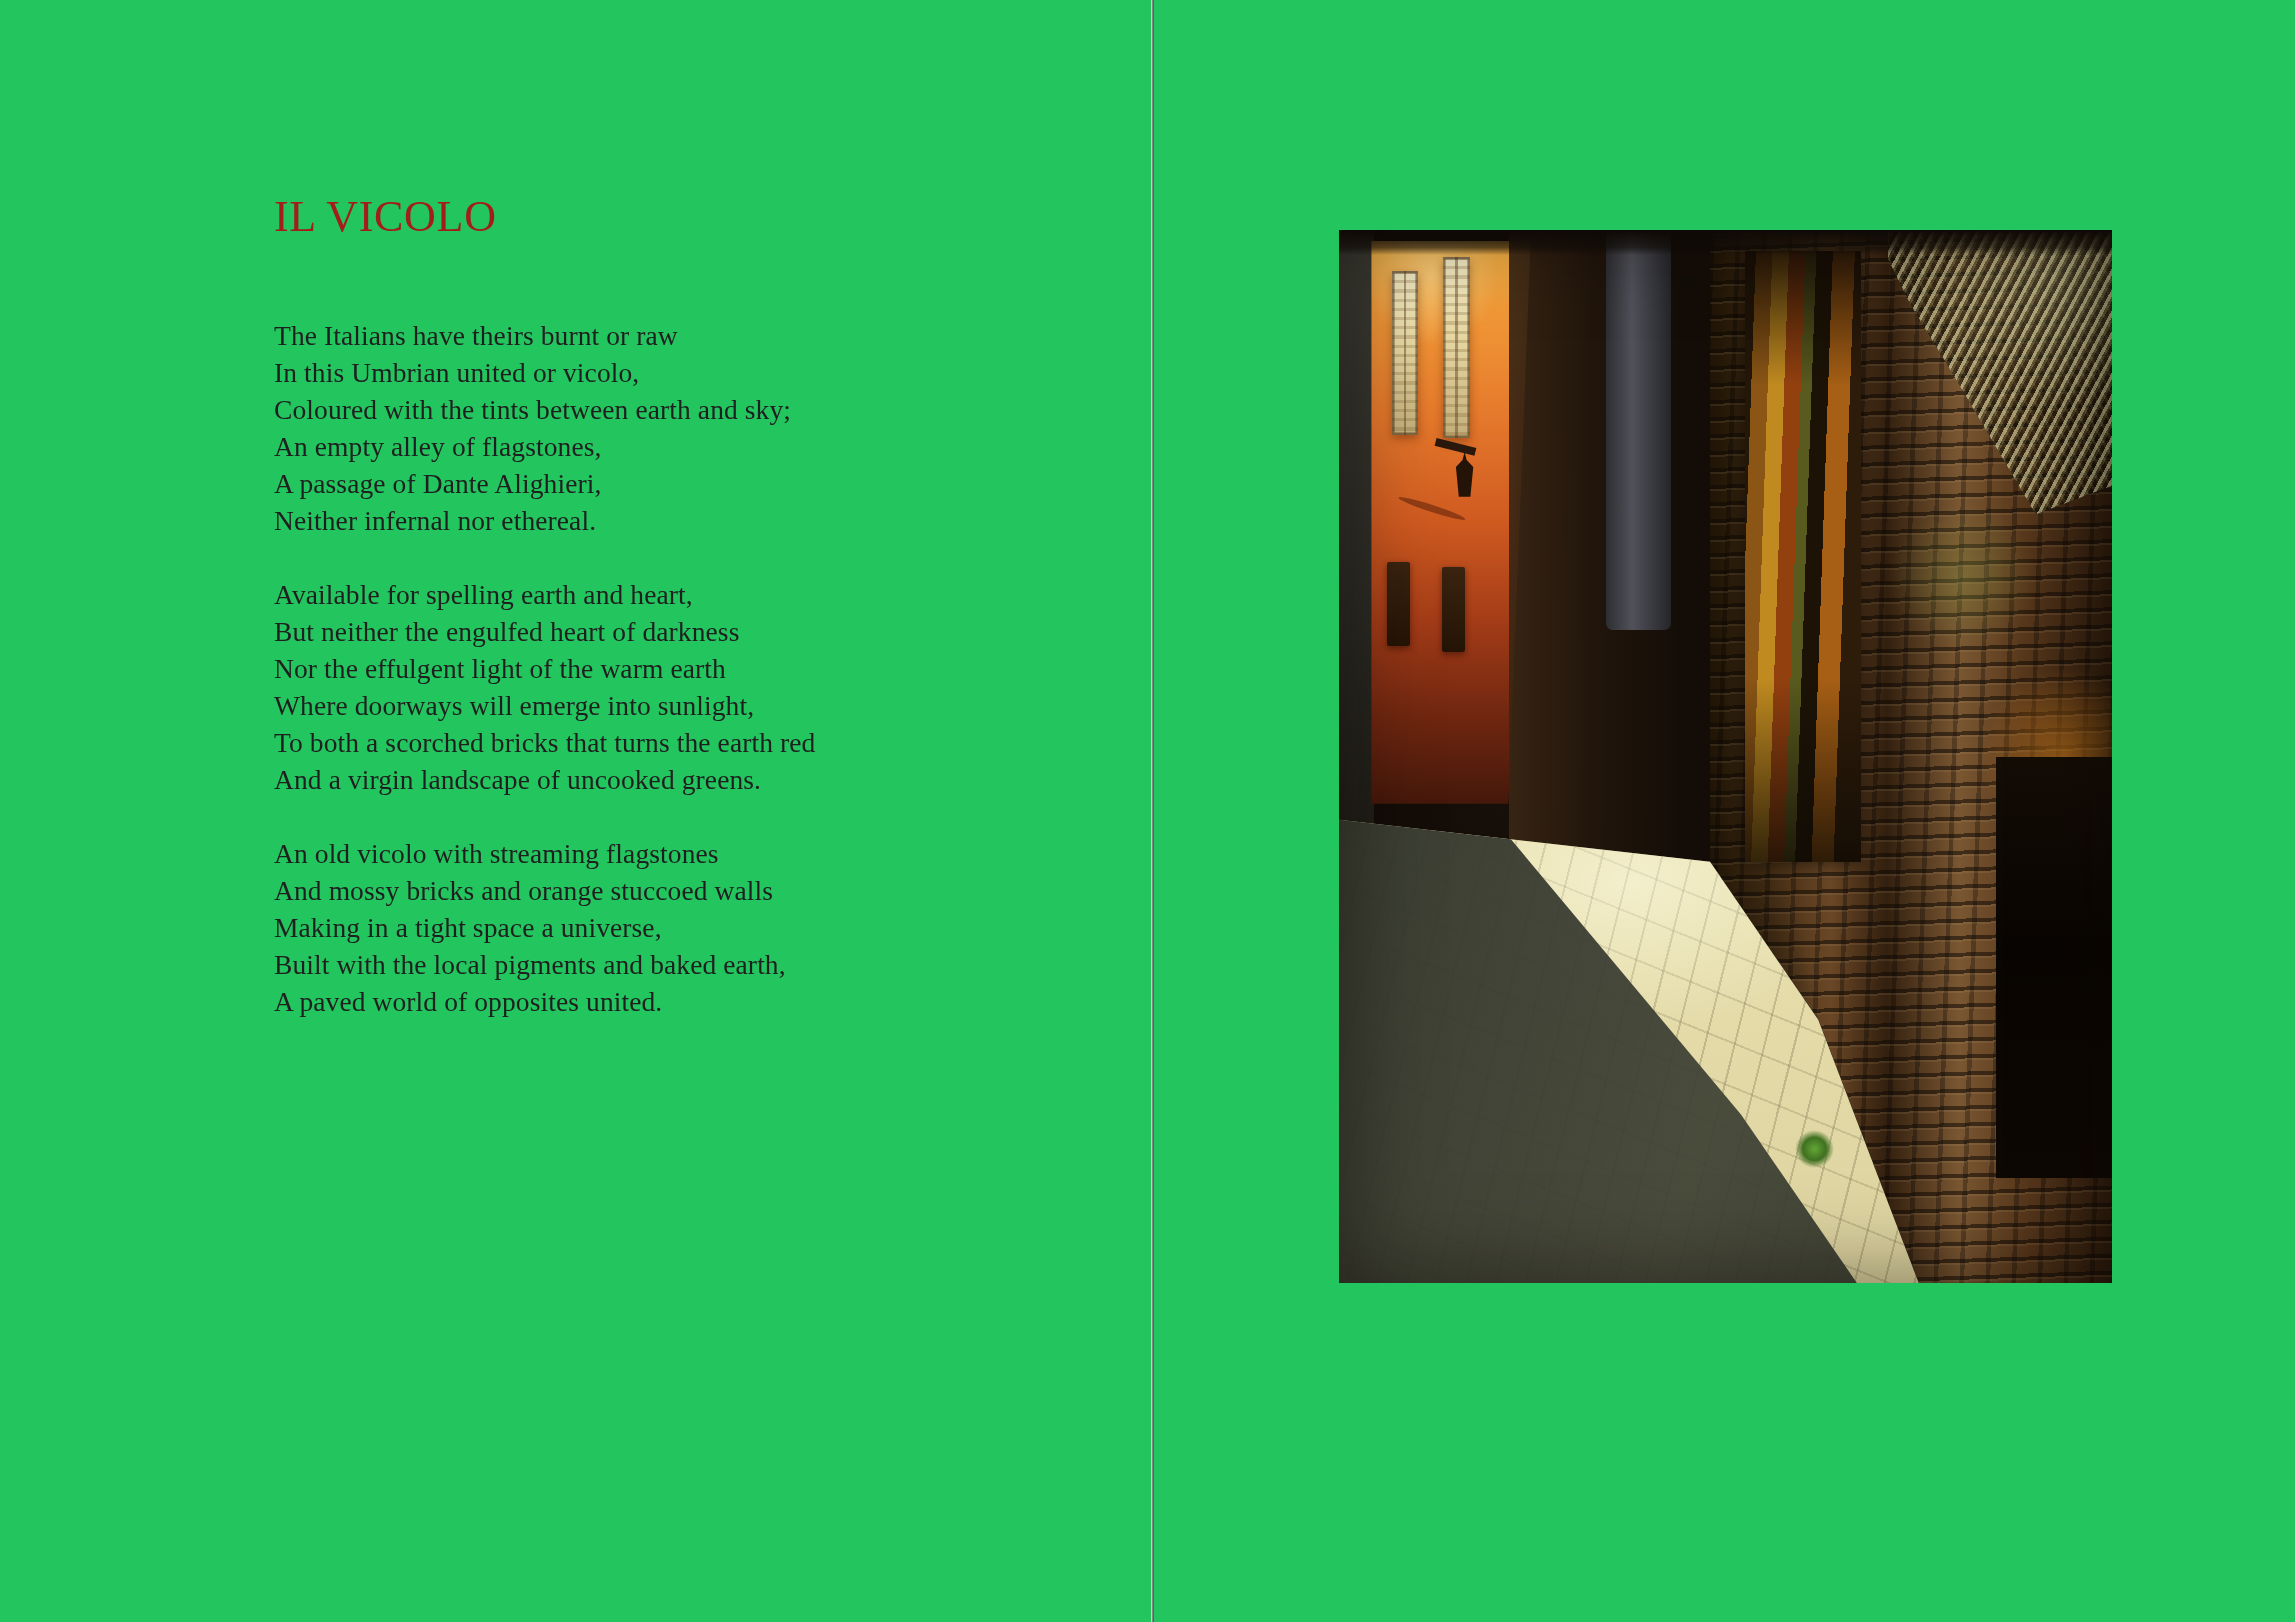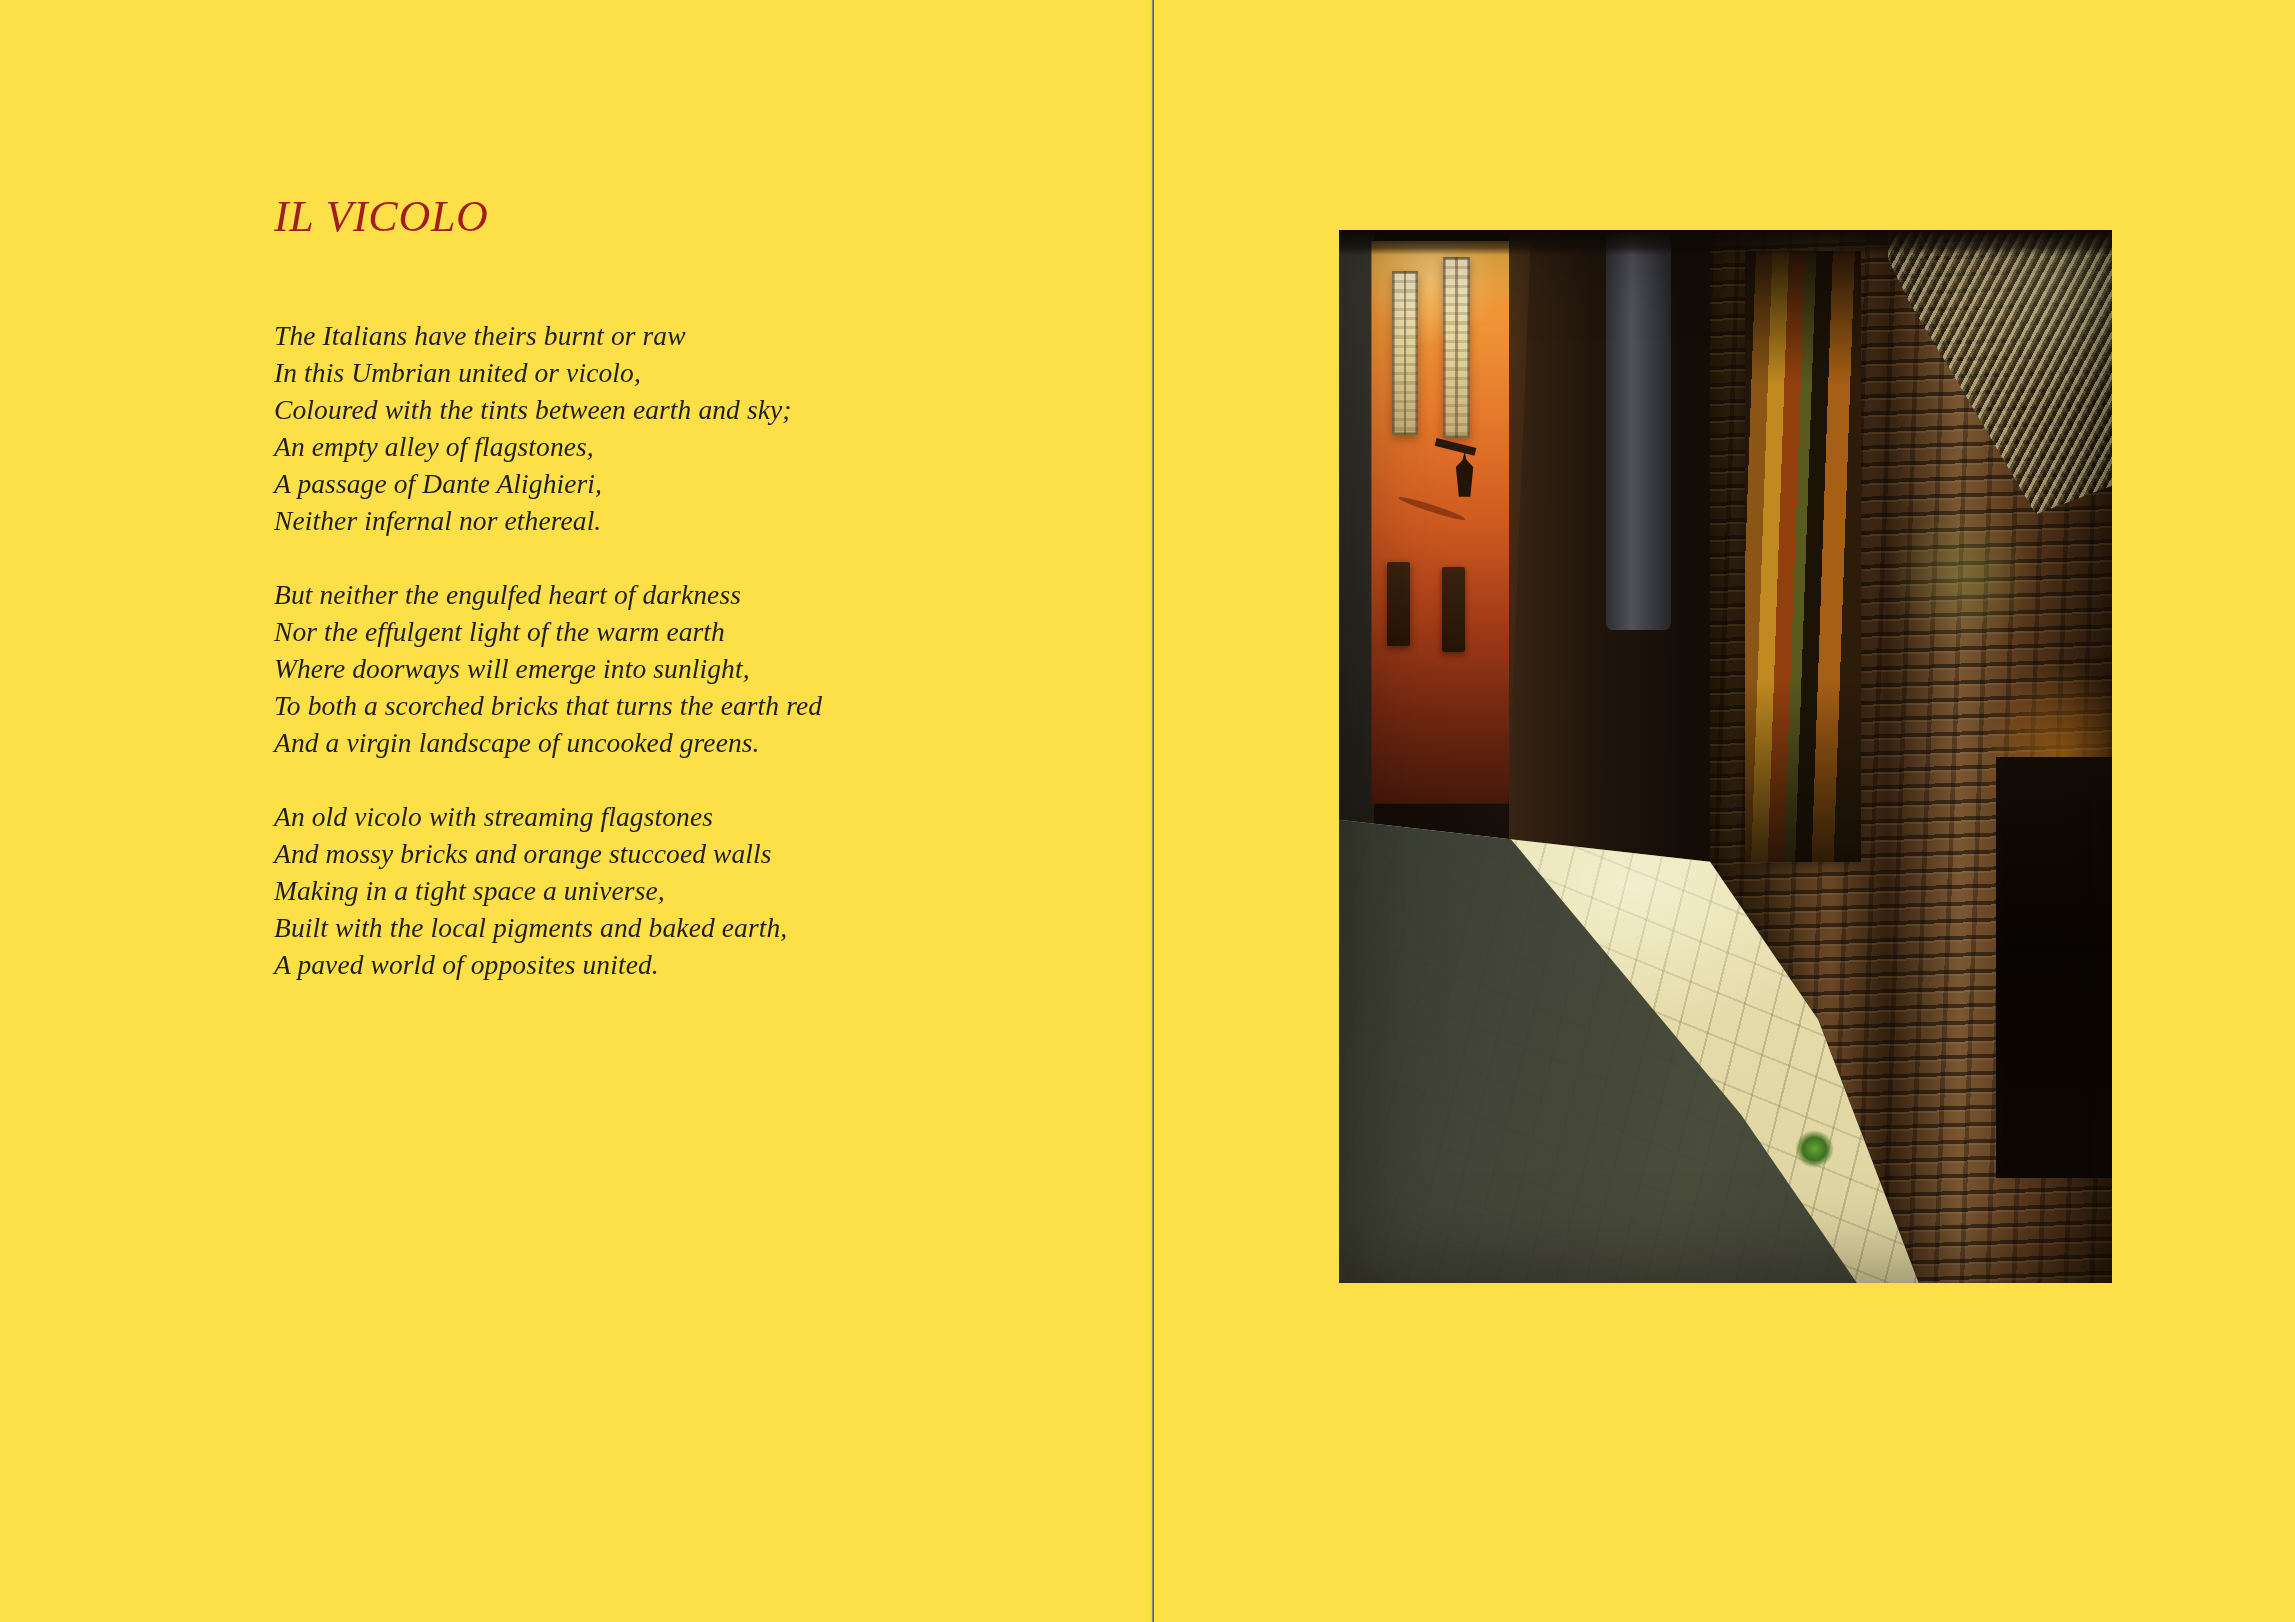--- a/index.html
+++ b/index.html
@@ -1,17 +1,17 @@
 <!DOCTYPE html>
 <html style="font-size:10.5px"><head>
 <meta charset="utf-8">
 <style>
   html,body{margin:0;padding:0;background:#ffffff;}
-  #canvas{position:relative;width:2295px;height:1623px;background:#fde047;overflow:hidden;
-          font-family:"Liberation Serif", serif;font-style:italic;}
+  #canvas{position:relative;width:2295px;height:1623px;background:#22c55e;overflow:hidden;
+          font-family:"Liberation Serif", serif;}
 
   
   .poem-title{position:absolute;left:274px;top:195px;font-size:44px;line-height:44px;
               letter-spacing:0.7px;color:#a31d1d;white-space:nowrap;}
   .poem{position:absolute;left:274px;top:317px;font-size:27.5px;line-height:37px;
         color:#1f1f1f;letter-spacing:0.1px;}
   .stanza{margin:0 8px 37px 0;}
   .poem-line{white-space:nowrap;}
 
   
@@ -115,20 +115,21 @@
     <div class="poem">
       <div class="stanza">
         <div class="poem-line">The Italians have theirs burnt or raw</div>
         <div class="poem-line">In this Umbrian united or vicolo,</div>
         <div class="poem-line">Coloured with the tints between earth and sky;</div>
         <div class="poem-line">An empty alley of flagstones,</div>
         <div class="poem-line">A passage of Dante Alighieri,</div>
         <div class="poem-line">Neither infernal nor ethereal.</div>
       </div>
       <div class="stanza">
+        <div class="poem-line">Available for spelling earth and heart,</div>
         <div class="poem-line">But neither the engulfed heart of darkness</div>
         <div class="poem-line">Nor the effulgent light of the warm earth</div>
         <div class="poem-line">Where doorways will emerge into sunlight,</div>
         <div class="poem-line">To both a scorched bricks that turns the earth red</div>
         <div class="poem-line">And a virgin landscape of uncooked greens.</div>
       </div>
       <div class="stanza">
         <div class="poem-line">An old vicolo with streaming flagstones</div>
         <div class="poem-line">And mossy bricks and orange stuccoed walls</div>
         <div class="poem-line">Making in a tight space a universe,</div>

